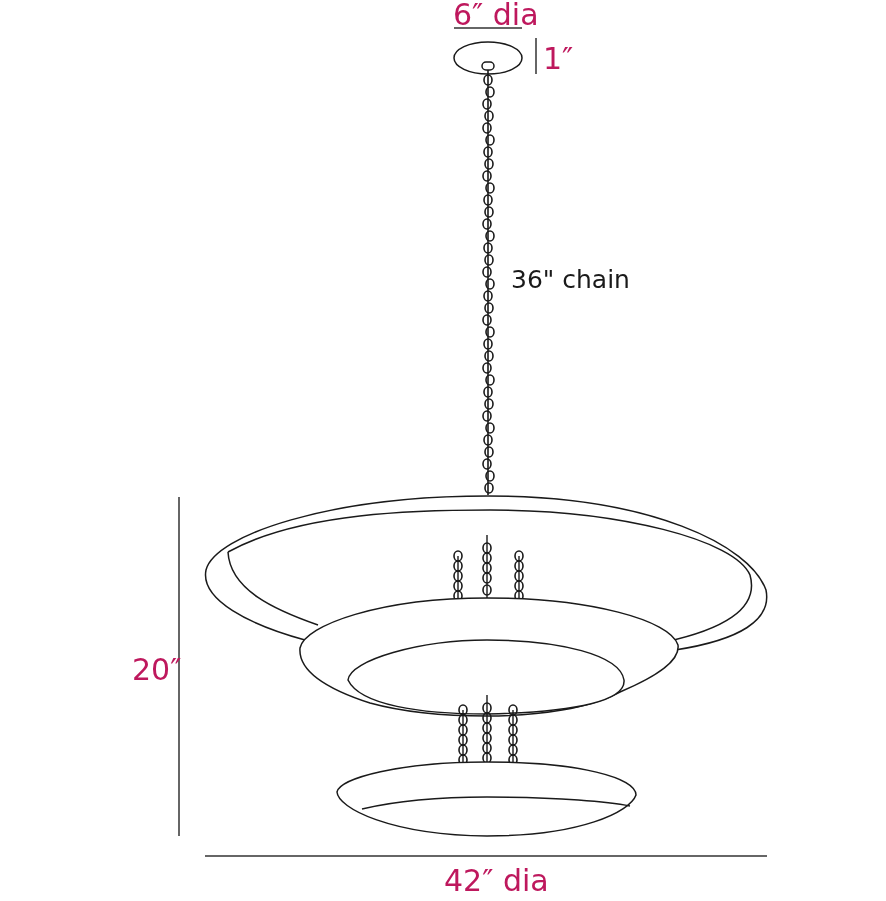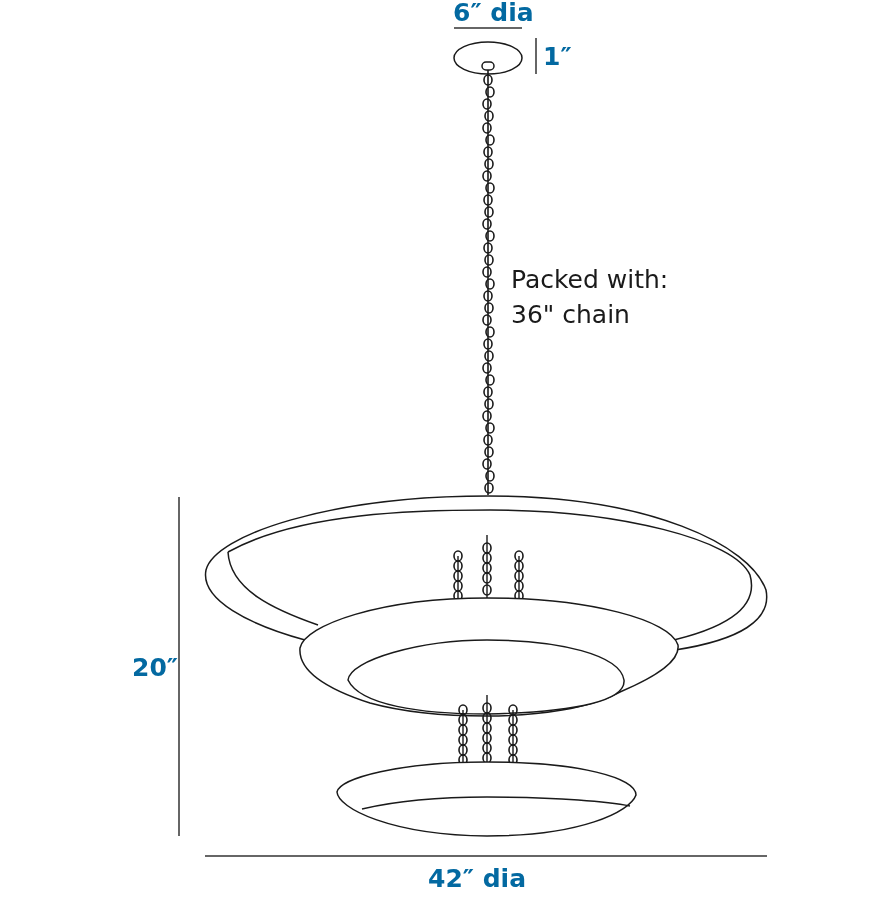--- a/index.html
+++ b/index.html
@@ -1,18 +1,18 @@
 <!DOCTYPE html>
 <html><head>
 <meta charset="utf-8">
 <style>
   html,body{margin:0;padding:0;background:#ffffff;}
   body{width:886px;height:901px;position:relative;overflow:hidden;font-family:"DejaVu Sans","Liberation Sans",sans-serif;color:#1a1a1a;}
   svg.drawing{position:absolute;left:0;top:0;width:886px;height:901px;}
-  .lbl{position:absolute;font-size:25px;line-height:1;white-space:nowrap;color:#0369a1;font-weight:bold;}
+  .lbl{position:absolute;font-size:30px;line-height:1;white-space:nowrap;color:#be185d;}
   .note{position:absolute;font-size:25px;line-height:35px;white-space:nowrap;color:#1a1a1a;}
 </style>
 </head>
 <body>
 
 <svg class="drawing" viewBox="0 0 886 901" xmlns="http://www.w3.org/2000/svg">
   <defs>
     <g id="link">
       <ellipse cx="0" cy="0" rx="4" ry="5" fill="none" stroke="#1a1a1a" stroke-width="1.6"></ellipse>
     </g>
@@ -129,17 +129,16 @@
   </g>
 
   <line x1="179" y1="497" x2="179" y2="836" stroke="#333" stroke-width="1.5"></line>
 
   <line x1="205" y1="856" x2="767" y2="856" stroke="#333" stroke-width="1.5"></line>
 </svg>
 
 <div class="lbl" style="left:453px;top:0px;">6″ dia</div>
 <div class="lbl" style="left:543px;top:44px;">1″</div>
 <div class="note" style="left:511px;top:262px;">
-  <div>Packed with:</div>
   <div>36" chain</div>
 </div>
 <div class="lbl" style="left:132px;top:655px;">20″</div>
-<div class="lbl" style="left:428px;top:866px;">42″ dia</div>
+<div class="lbl" style="left:444px;top:866px;">42″ dia</div>
 
 </body></html>

